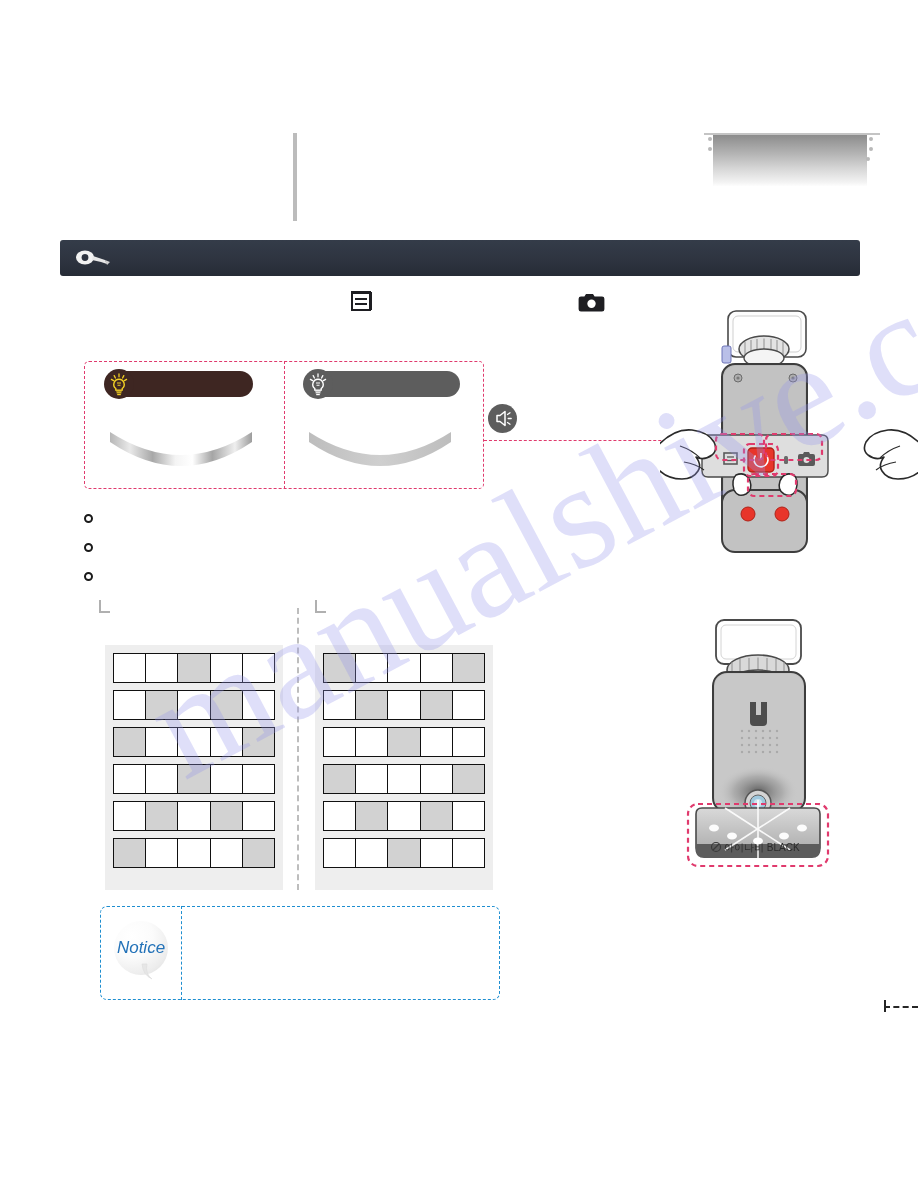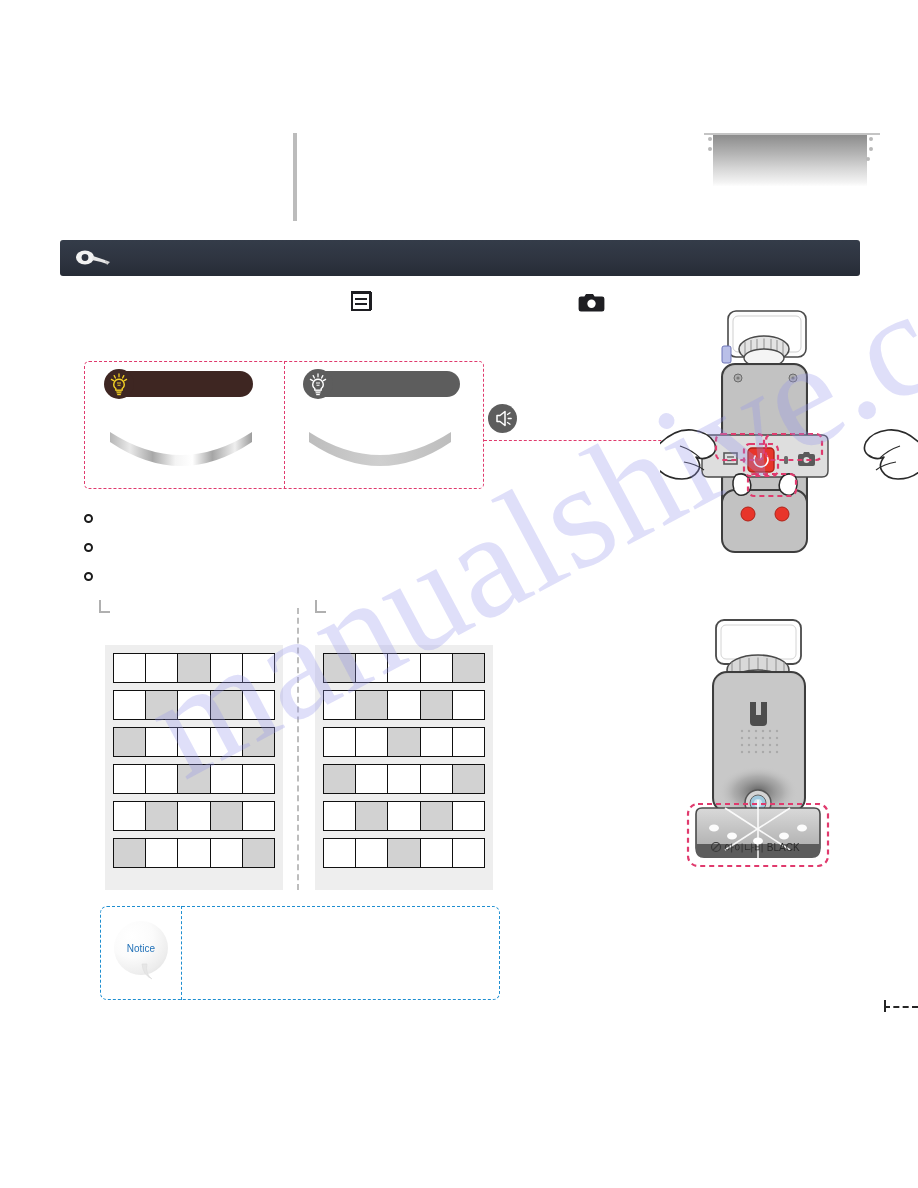--- a/index.html
+++ b/index.html
@@ -218,23 +218,24 @@
     position: absolute;
     left: 114px; top: 921px;
     width: 54px; height: 54px;
     border-radius: 50%;
     background: radial-gradient(circle at 33% 28%, #ffffff 0%, #fbfbfb 40%, #ededed 72%, #d8d8d8 100%);
     display: flex;
     align-items: center;
     justify-content: center;
   }
   .notice-label {
-    font-size: 10px;
+    font-size: 17px;
     color: #2372b8;
     font-family: "Liberation Sans", sans-serif;
+    font-style: italic;
   }
   .notice-tail {
     position: absolute;
     left: 140px; top: 963px;
     width: 16px; height: 18px;
   }
   .notice-text {
     position: absolute;
     left: 196px; top: 930px;
     width: 290px;

